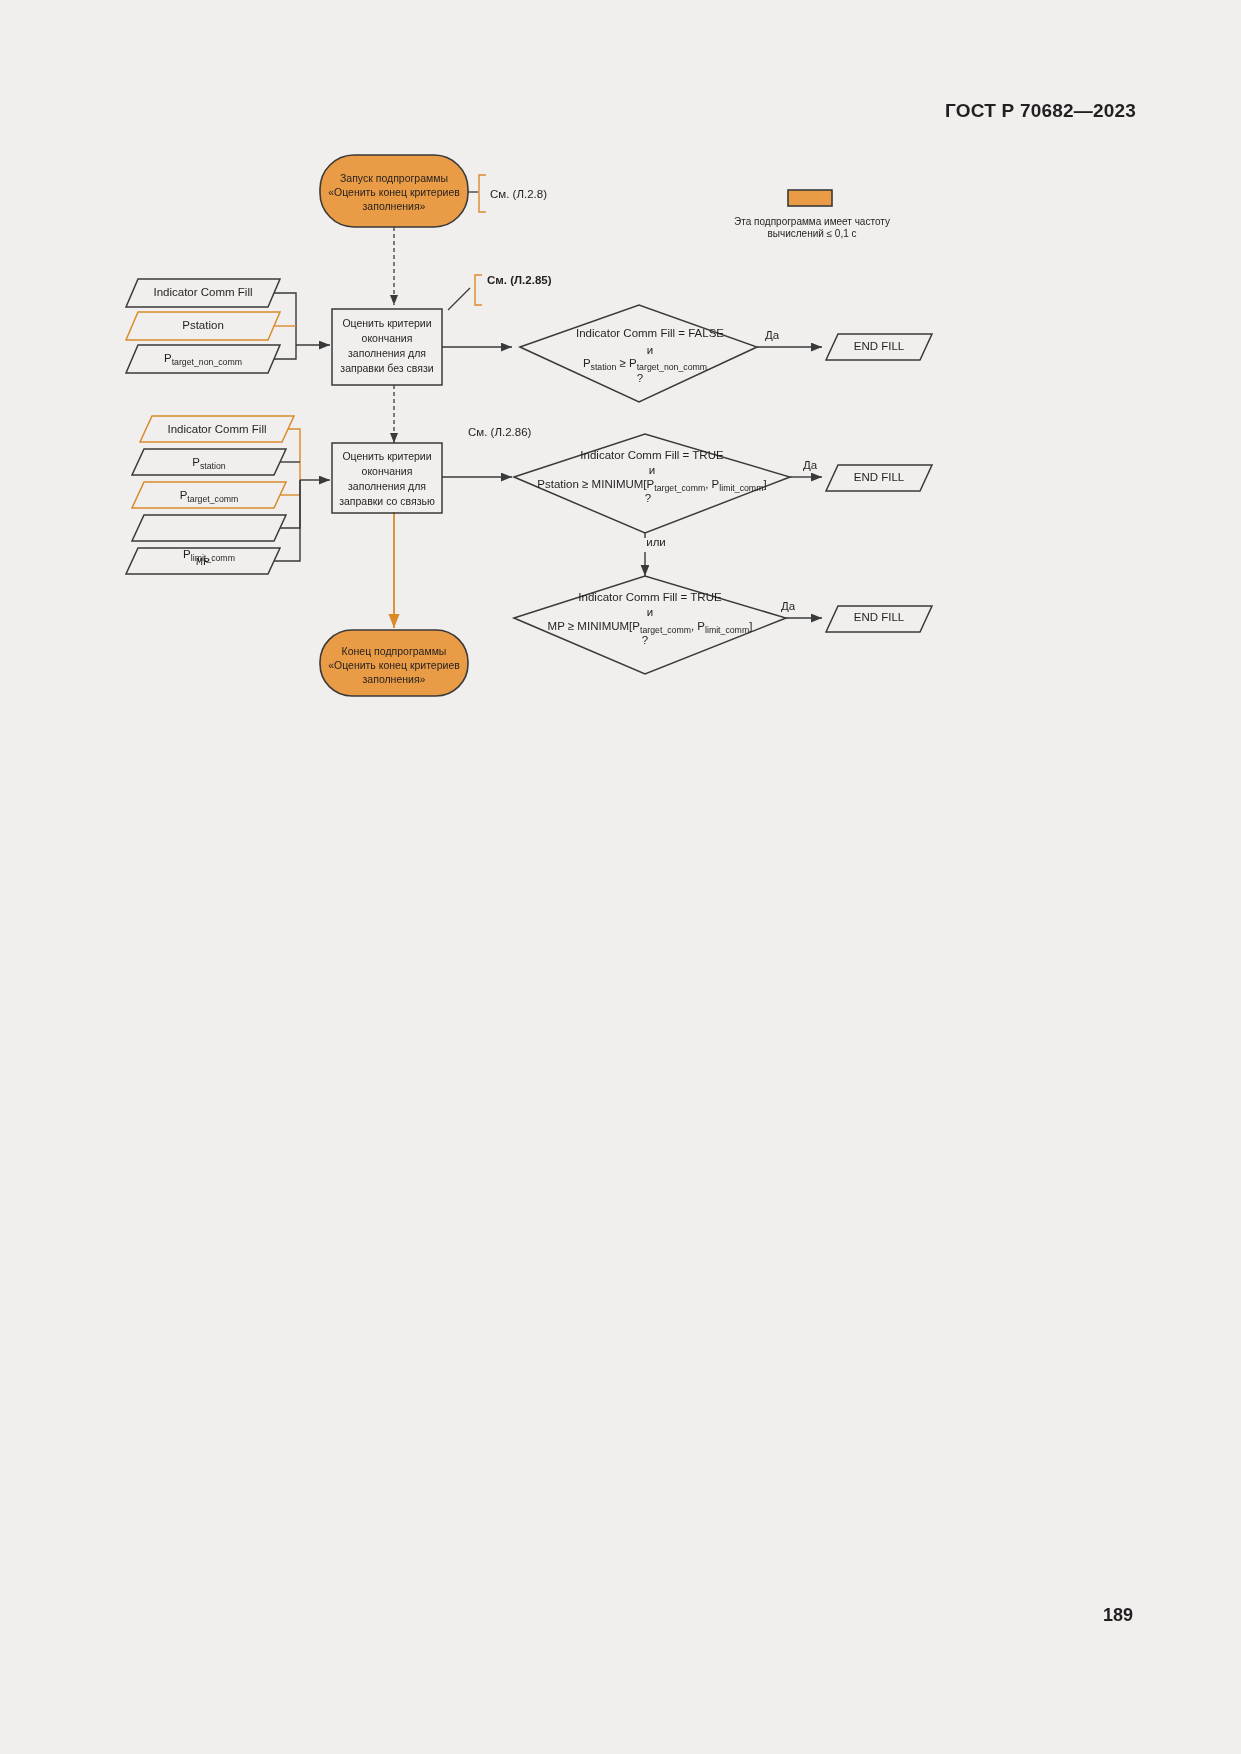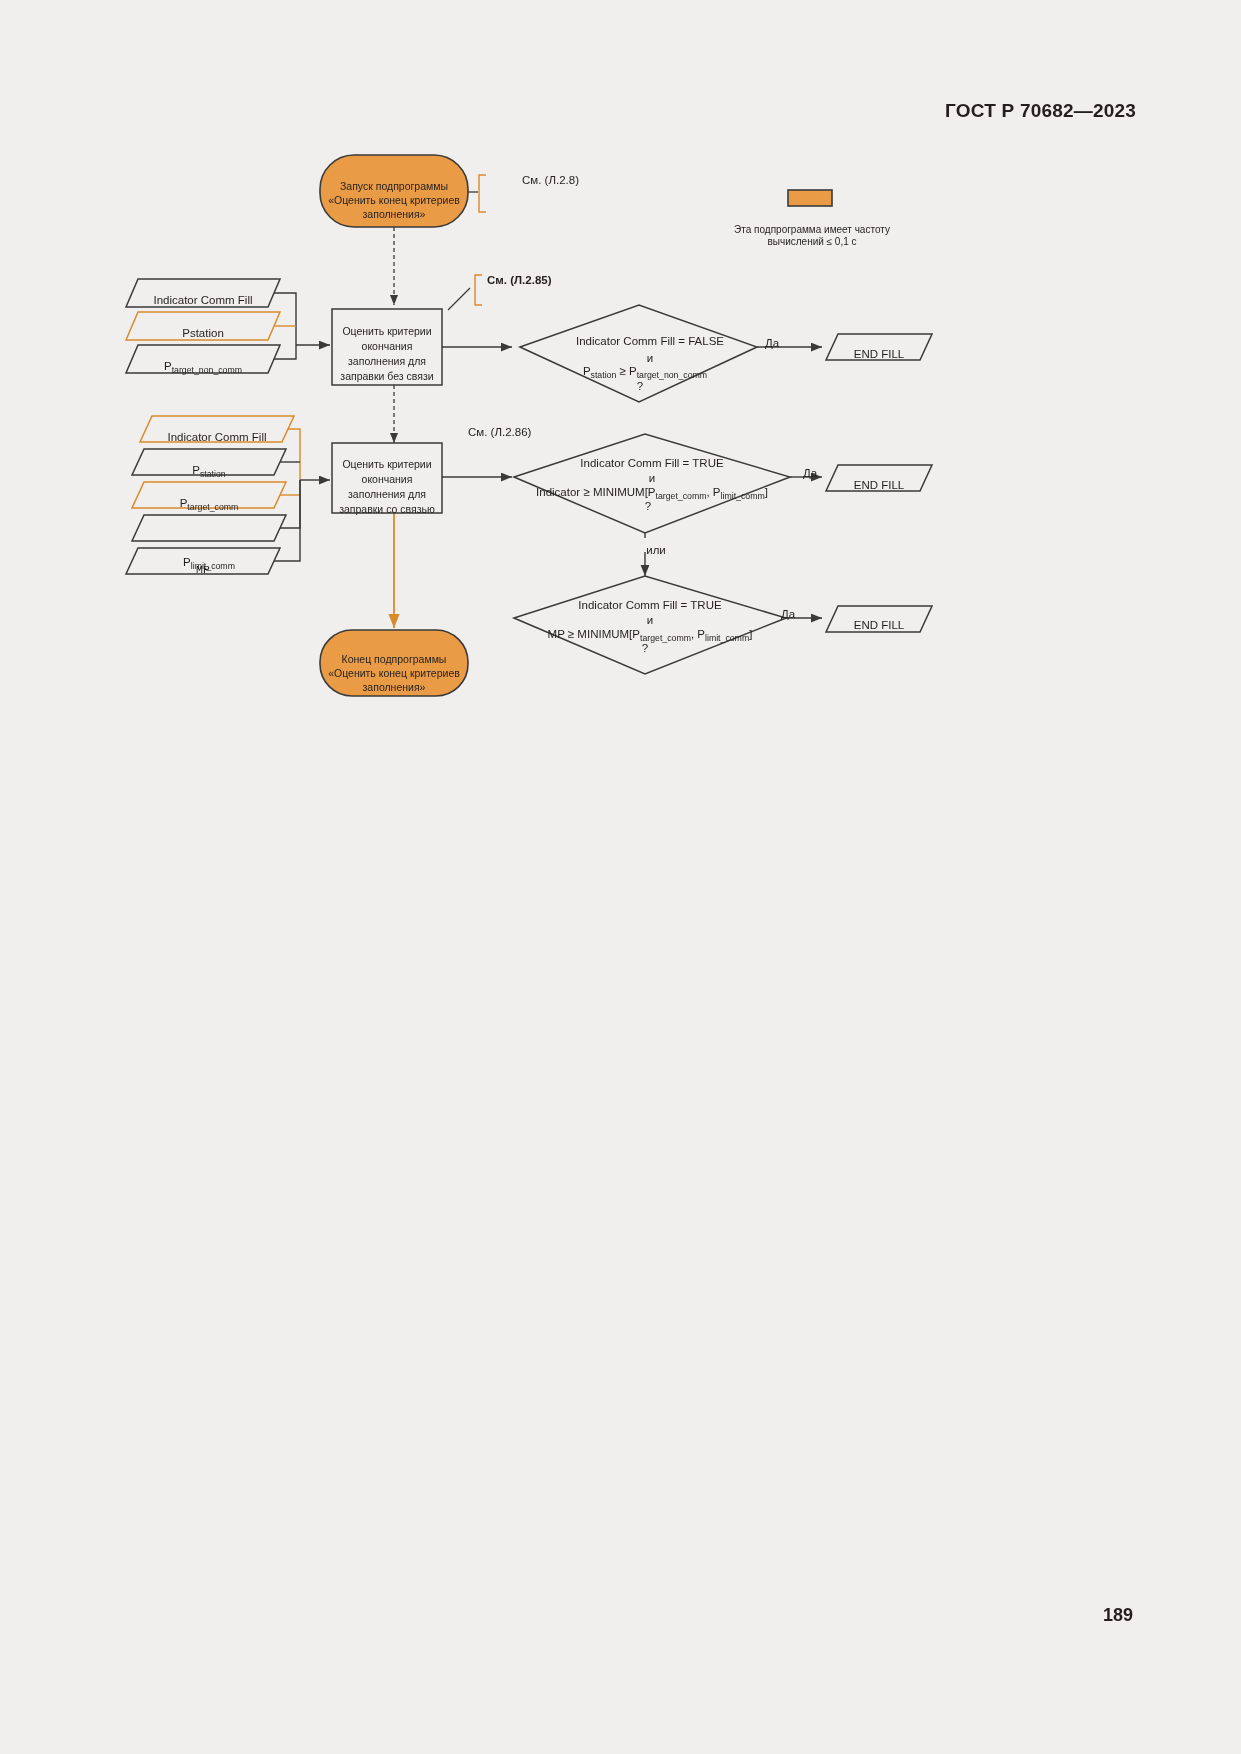--- a/index.html
+++ b/index.html
@@ -53,21 +53,21 @@
     height: 1754px;
   }
   
   .lbl {
     position: absolute;
     font-family: "Liberation Sans", sans-serif;
     color: #231f20;
     line-height: 1.18;
     white-space: nowrap;
   }
-  .lbl.c { transform: translateX(-50%); text-align: center; margin-top: 8px; }
+  .lbl.c { transform: translateX(-50%); text-align: center; }
   .t9  { font-size: 10px; }
   .t10 { font-size: 10.5px; }
   .t11 { font-size: 11.5px; }
   sub { font-size: 0.76em; }
 </style>
 </head>
 <body>
 
 <div class="page">
 
@@ -163,21 +163,21 @@
 
     <path d="M838 606 L932 606 L920 632 L826 632 Z" fill="none" stroke="#3a3a3a" stroke-width="1.5"></path>
 
     <rect x="320" y="630" width="148" height="66" rx="32" ry="32" fill="#E99C45" stroke="#3a3a3a" stroke-width="1.6"></rect>
   </svg>
 
   <div class="lbl c t10" style="left:394px; top:172px;">Запуск подпрограммы</div>
   <div class="lbl c t10" style="left:394px; top:186px;">«Оценить конец критериев</div>
   <div class="lbl c t10" style="left:394px; top:200px;">заполнения»</div>
 
-  <div class="lbl t11" style="left:490px; top:174px;margin-left:32px;">См. (Л.2.8)</div>
+  <div class="lbl t11" style="left:490px; top:188px;">См. (Л.2.8)</div>
   <div class="lbl t11" style="left:487px; top:274px;font-weight:bold;">См. (Л.2.85)</div>
   <div class="lbl t11" style="left:468px; top:426px;">См. (Л.2.86)</div>
 
   <div class="lbl c t9" style="left:812px; top:216px;">Эта подпрограмма имеет частоту</div>
   <div class="lbl c t9" style="left:812px; top:228px;">вычислений ≤ 0,1 с</div>
 
   <div class="lbl c t11" style="left:203px; top:286px;">Indicator Comm Fill</div>
   <div class="lbl c t11" style="left:203px; top:319px;">Pstation</div>
   <div class="lbl c t11" style="left:203px; top:352px;"><span>P</span><sub>target_non_comm</sub></div>
 
@@ -200,21 +200,21 @@
   <div class="lbl c t11" style="left:209px; top:548px;text-align:center;"><span>P</span><sub>limit_comm</sub></div>
   <div class="lbl c t11" style="left:203px; top:555px;font-family:Liberation Mono, monospace;">MP</div>
 
   <div class="lbl c t10" style="left:387px; top:450px;">Оценить критерии</div>
   <div class="lbl c t10" style="left:387px; top:465px;">окончания</div>
   <div class="lbl c t10" style="left:387px; top:480px;">заполнения для</div>
   <div class="lbl c t10" style="left:387px; top:495px;">заправки со связью</div>
 
   <div class="lbl c t11" style="left:652px; top:449px;">Indicator Comm Fill = TRUE</div>
   <div class="lbl c t11" style="left:652px; top:464px;">и</div>
-  <div class="lbl c t11" style="left:652px; top:478px;"><span>Indicator ≥ MINIMUM[P</span><sub>target_comm</sub><span>, P</span><sub>limit_comm</sub><span>]</span></div>
+  <div class="lbl c t11" style="left:652px; top:478px;"><span>Pstation ≥ MINIMUM[P</span><sub>target_comm</sub><span>, P</span><sub>limit_comm</sub><span>]</span></div>
   <div class="lbl c t11" style="left:648px; top:492px;">?</div>
 
   <div class="lbl c t11" style="left:810px; top:459px;">Да</div>
   <div class="lbl c t11" style="left:879px; top:471px;">END FILL</div>
 
   <div class="lbl c t11" style="left:656px; top:536px;">или</div>
 
   <div class="lbl c t11" style="left:650px; top:591px;">Indicator Comm Fill = TRUE</div>
   <div class="lbl c t11" style="left:650px; top:606px;">и</div>
   <div class="lbl c t11" style="left:650px; top:620px;"><span>MP ≥ MINIMUM[P</span><sub>target_comm</sub><span>, P</span><sub>limit_comm</sub><span>]</span></div>

